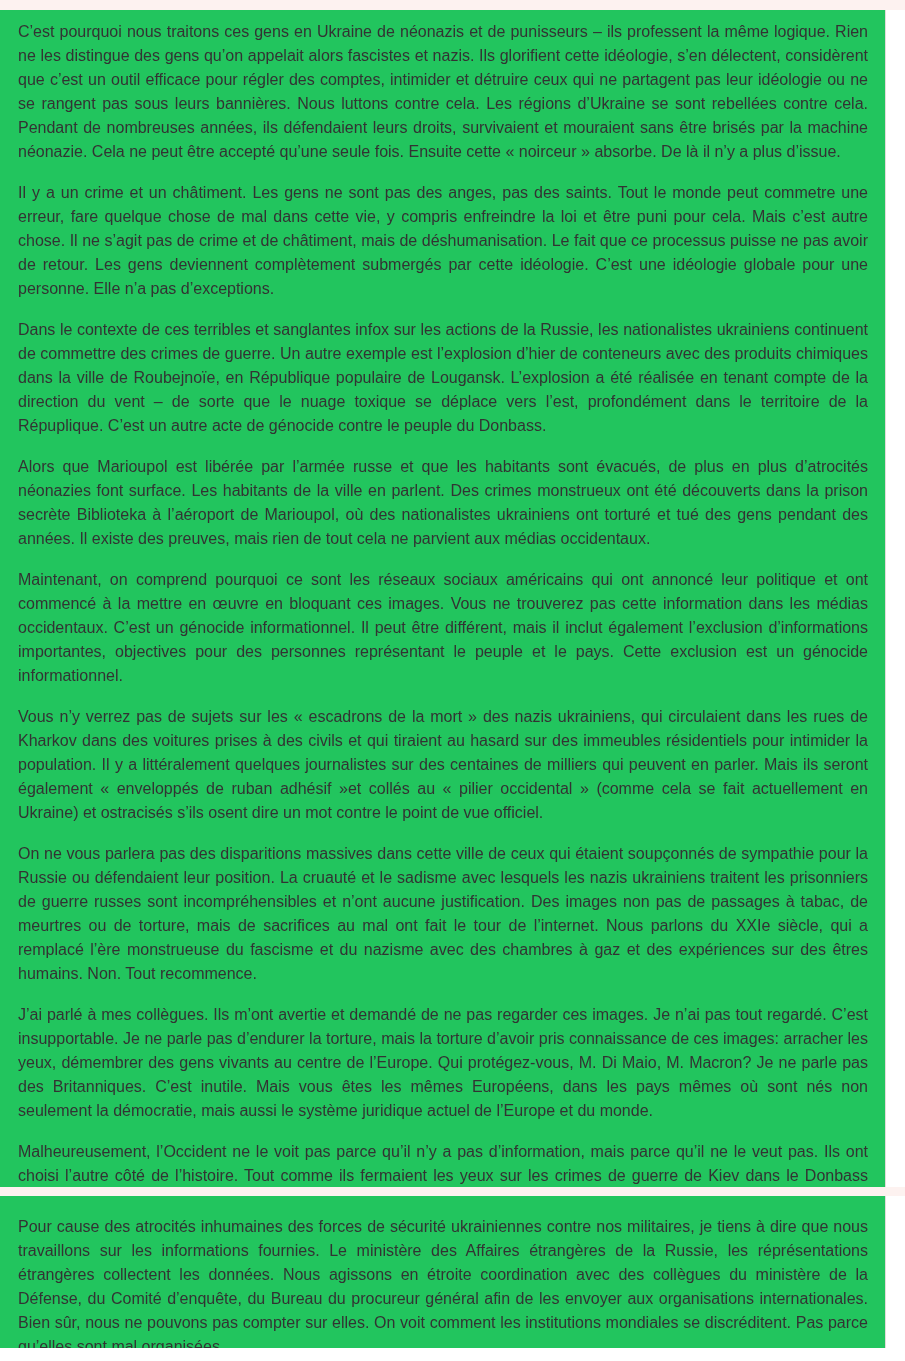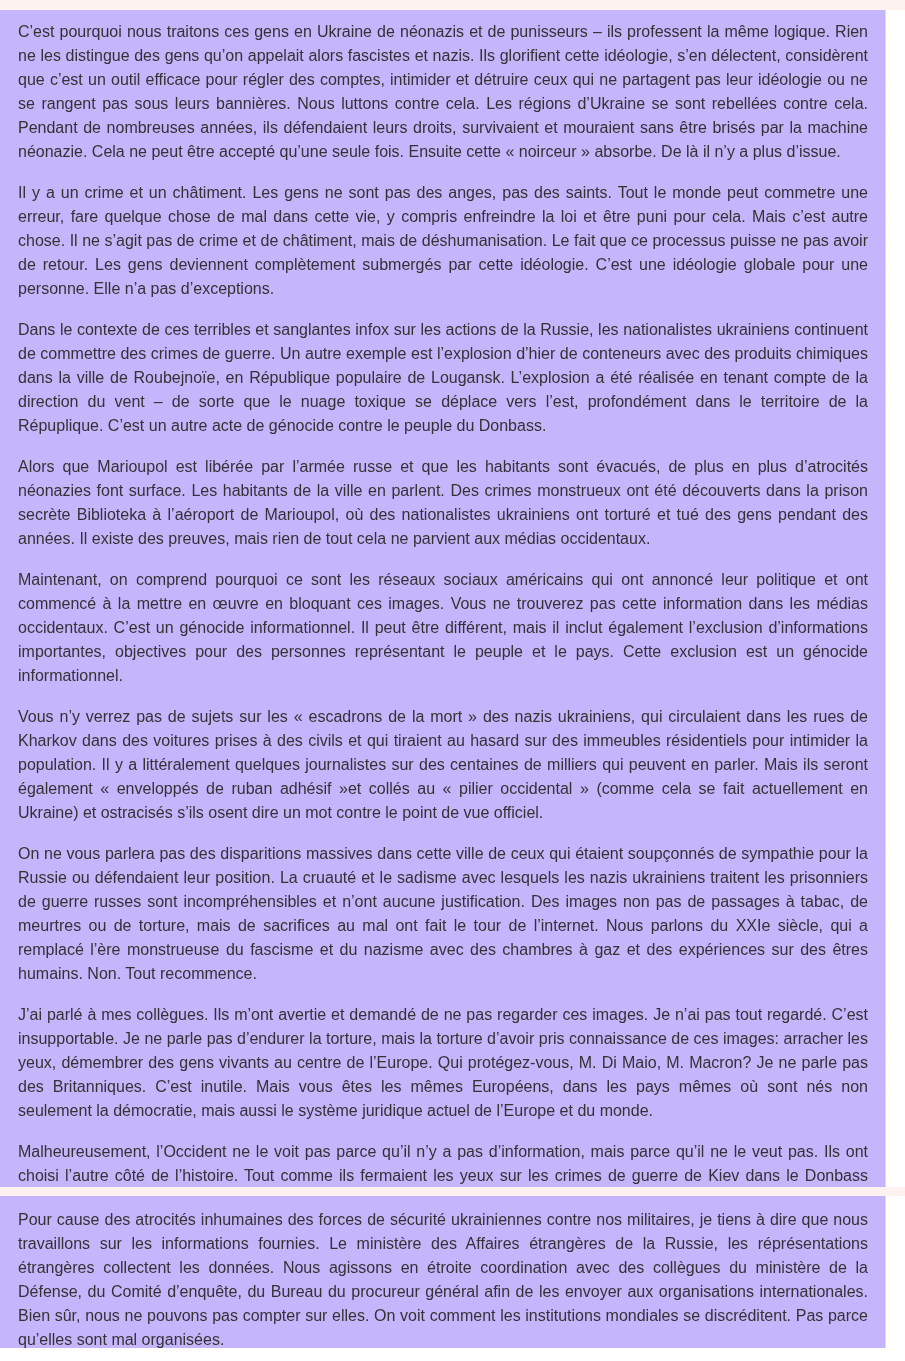--- a/index.html
+++ b/index.html
@@ -22,26 +22,26 @@
   .strip {
     width: 905px;
     background: #fdf2f0;
   }
   .strip.top { height: 10px; }
   .strip.mid { height: 9px; }
   .card {
     box-sizing: border-box;
     width: 886px;
     border-right: 1px solid #e2dcda;
-    background: #c4b5fd;
+    background: #22c55e;
     padding: 10px 17px 0 18px;
     overflow: hidden;
   }
   .card.main { height: 1177px; }
-  .card.footer { height: 152px; padding-top: 12px; }
+  .card.footer { height: 152px; padding-top: 19px; }
   .card p {
     margin: 0 0 17px 0;
     font-size: 16px;
     line-height: 24px;
     color: #333333;
     text-align: justify;
     text-justify: inter-word;
   }
   .card p:last-child { margin-bottom: 0; }
 </style>

